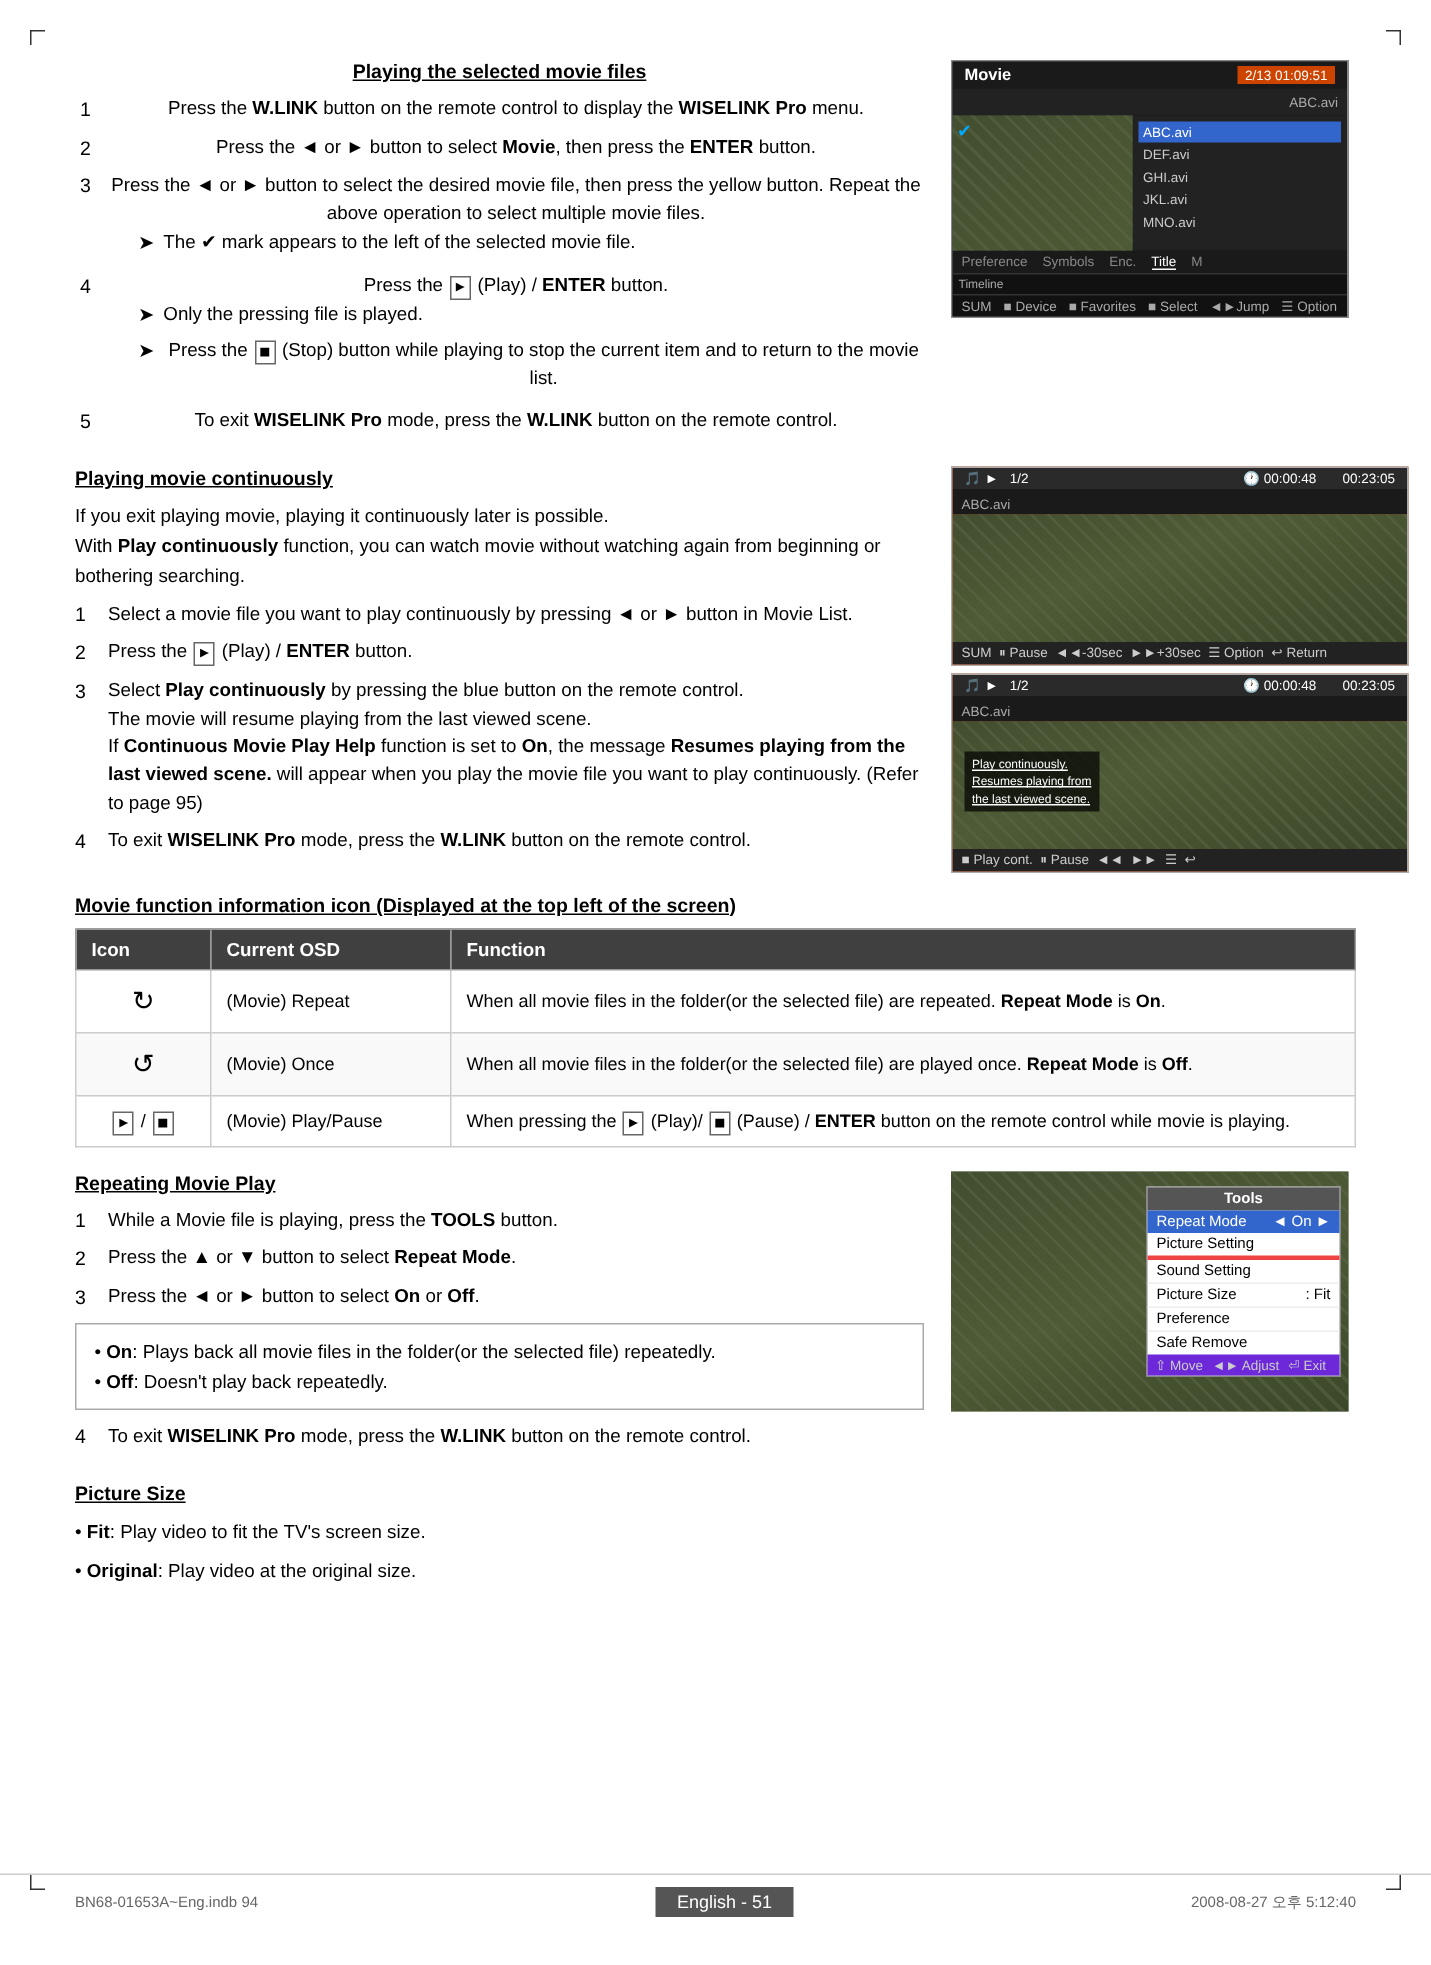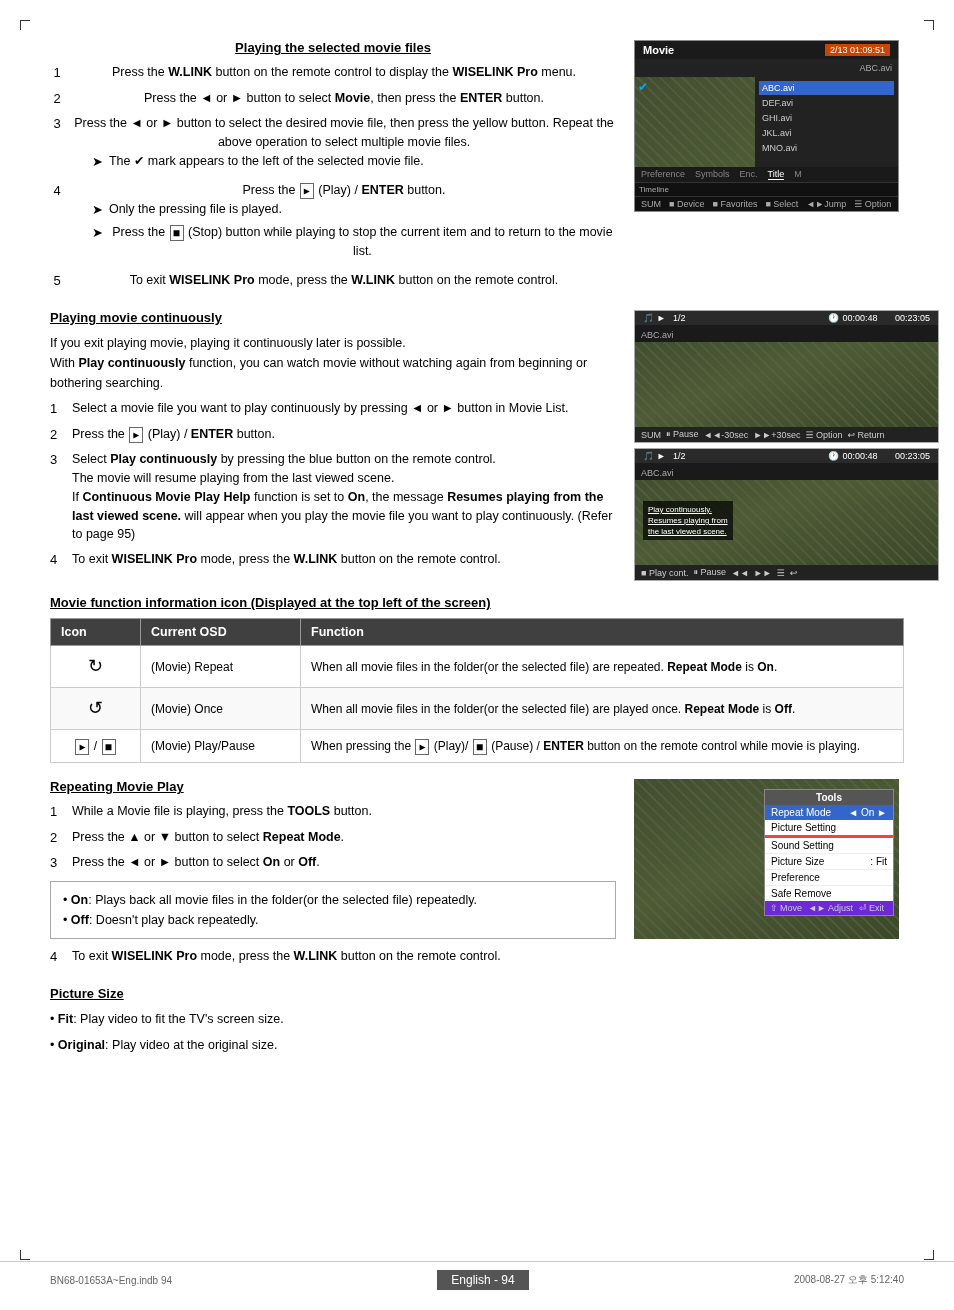--- a/index.html
+++ b/index.html
@@ -130,21 +130,21 @@
     }
     
     .page-footer {
       position: absolute;
       bottom: 20px;
       left: 0;
       right: 0;
       display: flex;
       justify-content: space-between;
       align-items: center;
-      padding: 0 50px;
+      padding: 12px 50px;
       border-top: 1px solid #ccc;
       padding-top: 8px;
     }
     .footer-left {
       font-size: 10px;
       color: #666;
     }
     .footer-center {
       background: #555;
       color: #fff;
@@ -570,17 +570,17 @@
   </div>
 
   <div class="section">
     <h2>Picture Size</h2>
     <p>• <strong>Fit</strong>: Play video to fit the TV's screen size.</p>
     <p>• <strong>Original</strong>: Play video at the original size.</p>
   </div>
 
   <div class="page-footer">
     <span class="footer-left">BN68-01653A~Eng.indb   94</span>
-    <span class="footer-center">English - 94</span>
+    <span class="footer-center">English - 51</span>
     <span class="footer-right">2008-08-27   오후 5:12:40</span>
   </div>
 
 </div>
 
 </body></html>

